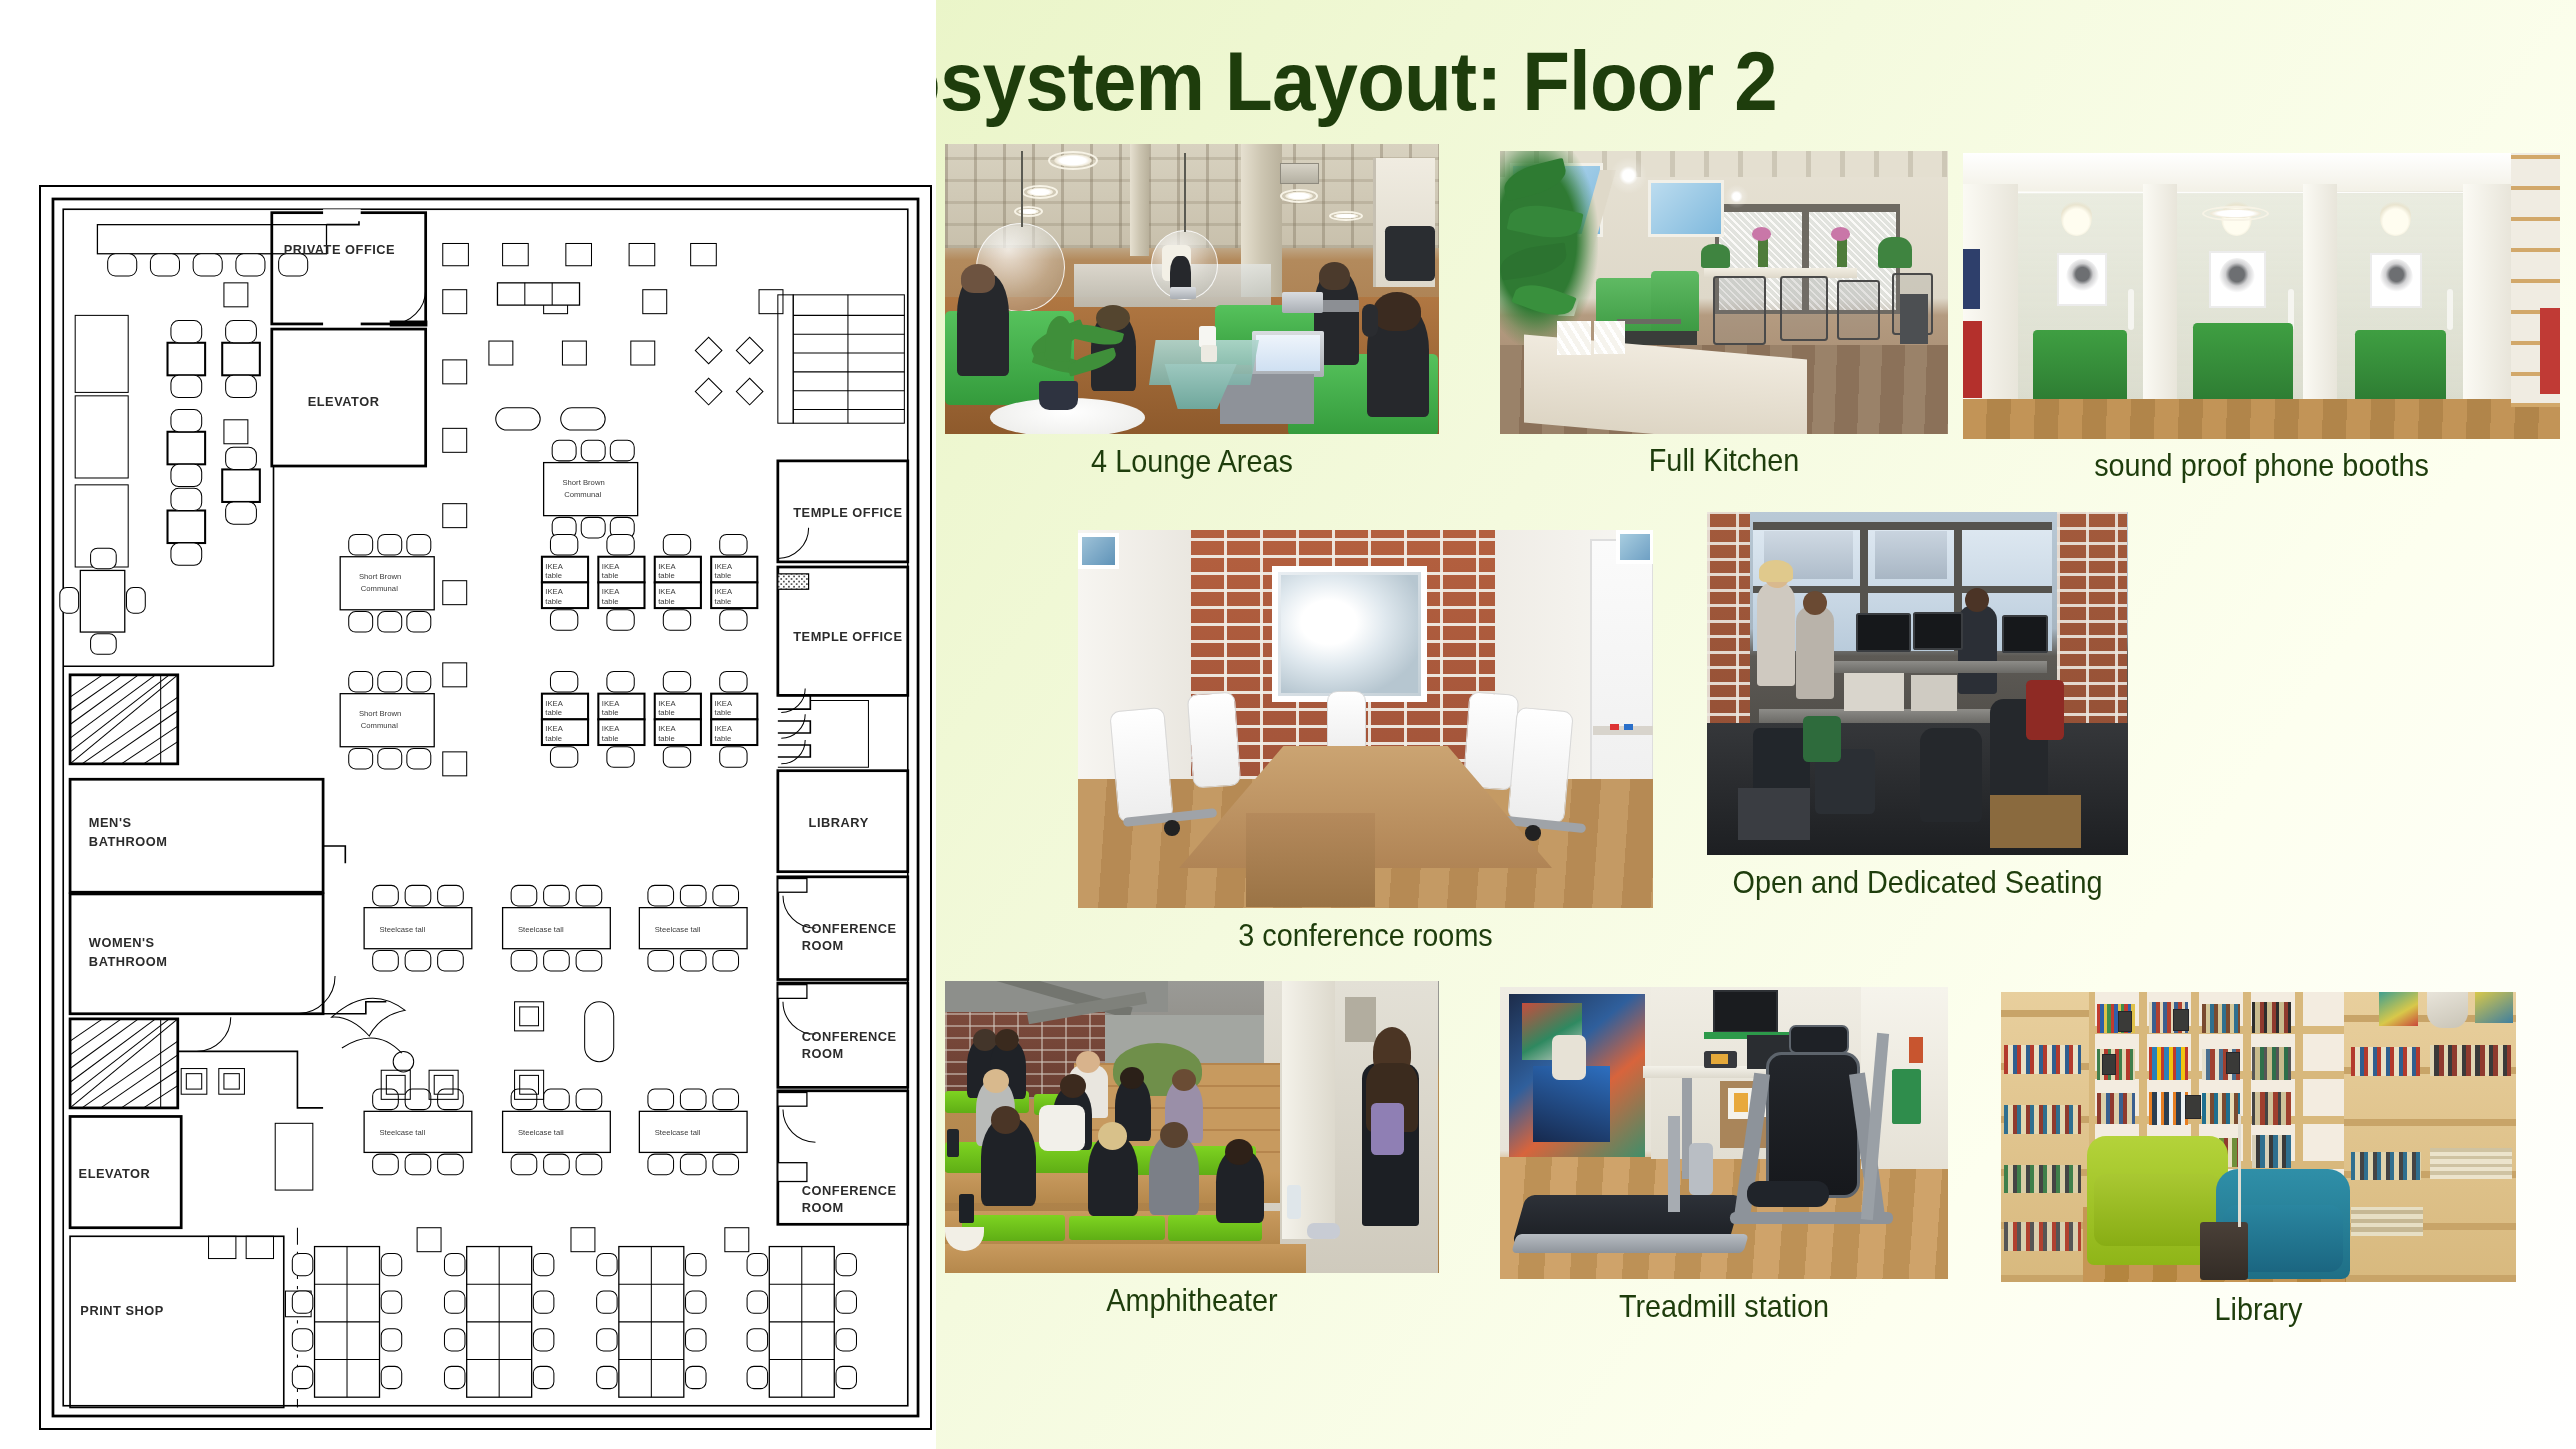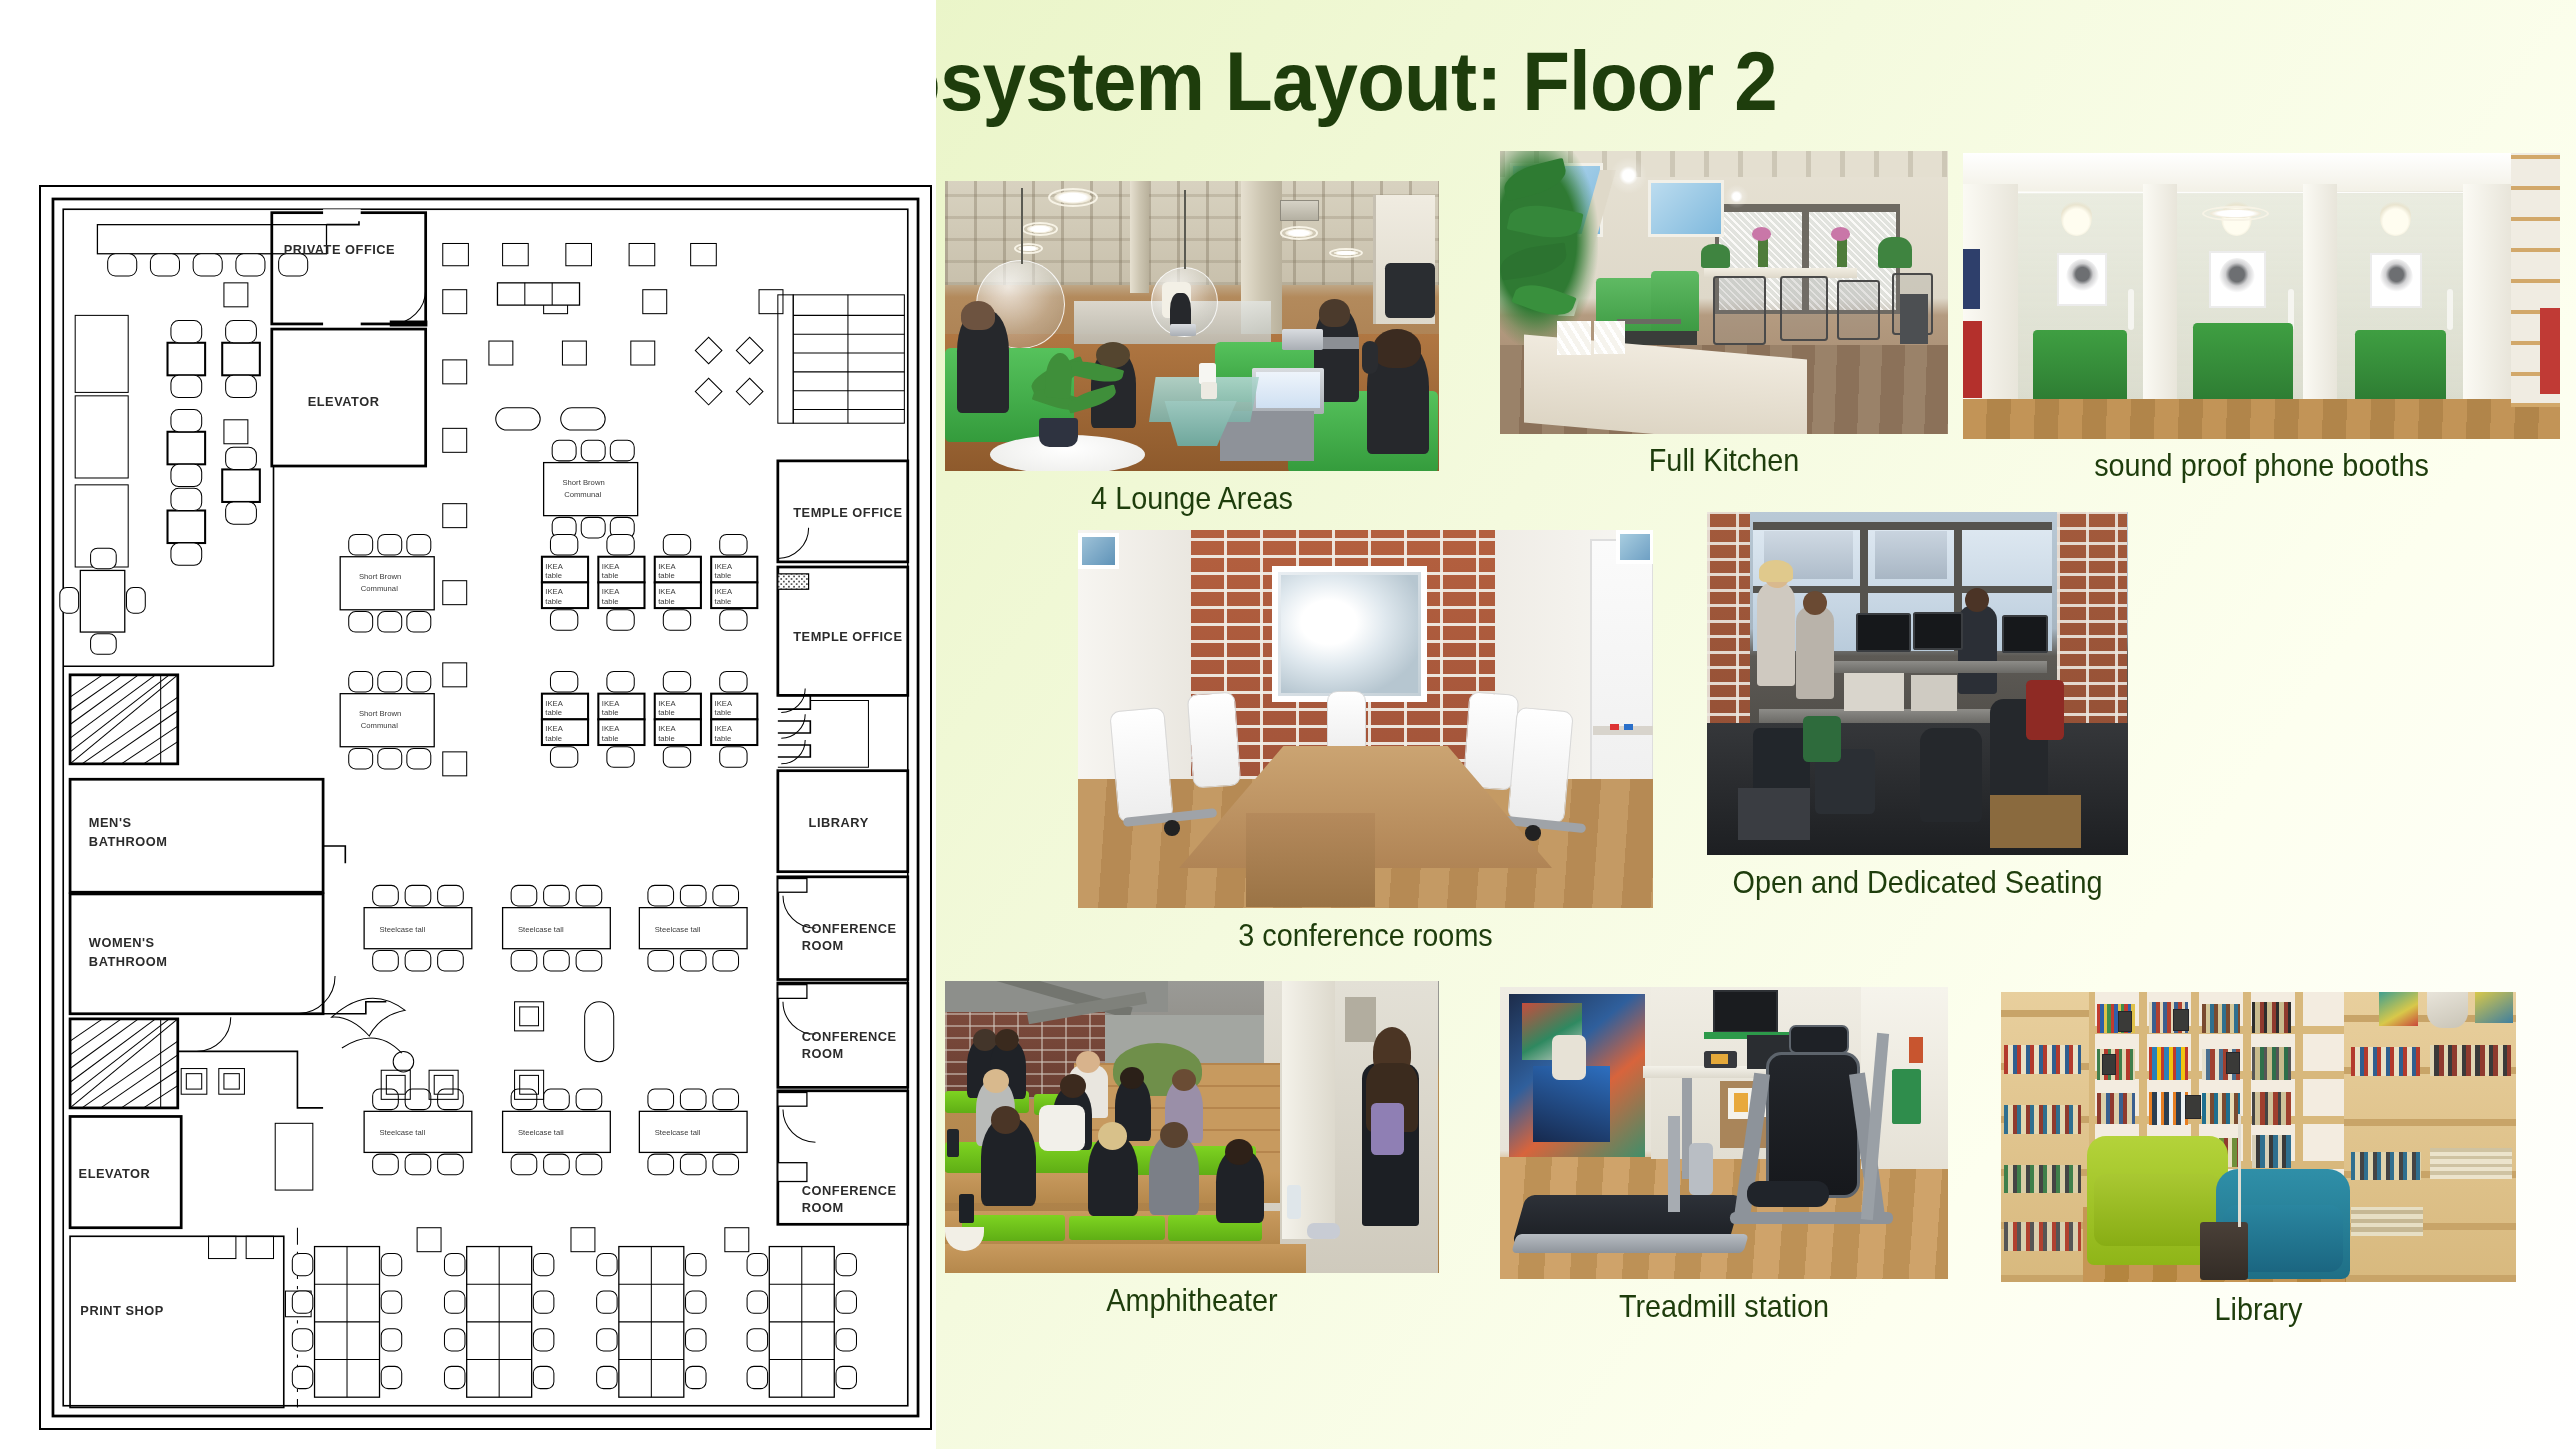--- a/index.html
+++ b/index.html
@@ -690,21 +690,21 @@
           <circle cx="2" cy="2" r="1.1" fill="#333"></circle>
           <circle cx="5" cy="5" r="1.1" fill="#333"></circle>
         </pattern>
       </defs>
     </svg>
   </div>
 </div>
 
 <div id="photo-grid">
 
-  <div class="photo-cell" style="left:0px; top:0px; width:494px;margin-top:37px;">
+  <div class="photo-cell" style="left:0px; top:0px; width:494px;">
     <div class="photo-frame" style="height:290px;">
       <div class="ph lounge-bg"></div>
       <div class="ph lounge-ceiling"></div>
       <div class="ph pillar" style="left:296px; top:0; width:41px; height:215px;"></div>
       <div class="ph pillar" style="left:185px; top:0; width:19px; height:112px;"></div>
       <div class="ph lamp-ring" style="left:103px; top:6.9px; width:50px; height:19px;"></div>
       <div class="ph lamp-ring" style="left:77px; top:41px; width:36px; height:13.7px;"></div>
       <div class="ph lamp-ring" style="left:69px; top:62px; width:29px; height:11px;"></div>
       <div class="ph lamp-ring" style="left:335px; top:45px; width:38px; height:13.7px;"></div>
       <div class="ph lamp-ring" style="left:384px; top:67px; width:34px; height:10.3px;"></div>

